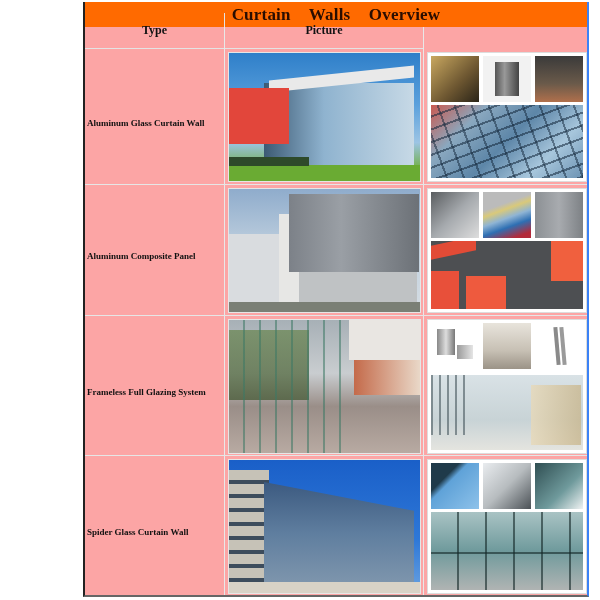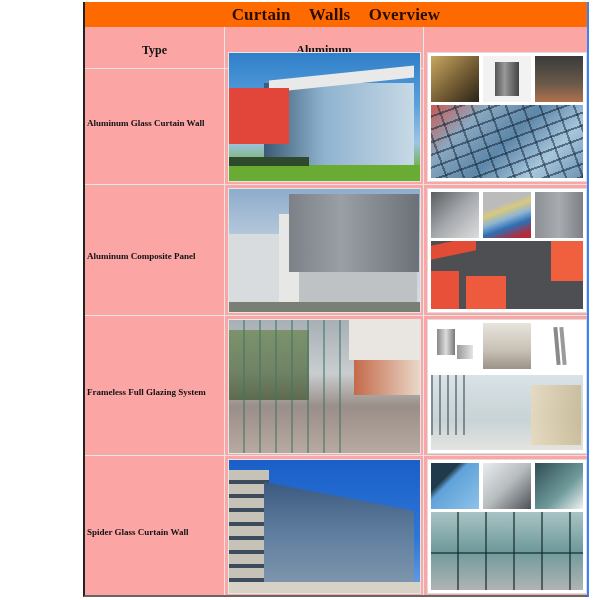--- a/index.html
+++ b/index.html
@@ -1,20 +1,20 @@
 <!DOCTYPE html>
 <html><head>
 <meta charset="utf-8">
 <style>
   html, body { margin:0; padding:0; background:#ffffff; }
   body { width:600px; height:600px; position:relative; overflow:hidden; font-family:"Liberation Serif", serif; }
   .sheet { position:absolute; left:45px; top:2px; width:506px; height:595px; border-left:2px solid #222; border-right:2px solid #3b82f6; border-bottom:2px solid #666; background:#fca5a5; box-sizing:border-box;margin-left:38px; }
   .title-bar { position:absolute; left:0; top:0; right:0; height:25px; background:#ff6a00; display:flex; align-items:center; justify-content:center; }
   .title-bar span { font-weight:bold; font-size:17px; color:#2a0d00; word-spacing:14px; letter-spacing:0.2px; }
-  .hdr { position:absolute; top:31px; height:36px; display:flex; align-items:center; justify-content:center; font-weight:bold; font-size:12px; color:#111; border-bottom:1px solid #e3e3e3; box-sizing:border-box; }
+  .hdr { position:absolute; top:11px; height:36px; display:flex; align-items:center; justify-content:center; font-weight:bold; font-size:12px; color:#111; border-bottom:1px solid #e3e3e3; box-sizing:border-box; }
   .col-type { left:0; width:139px; }
   .col-pic { left:139px; width:199px; border-left:1px solid #e3e3e3; }
   .col-det { left:338px; width:164px; border-left:1px solid #e3e3e3; }
   .row { position:absolute; left:0; right:0; border-bottom:1px solid #e6e6e6; box-sizing:border-box; }
   .row .type { position:absolute; left:2px; top:12px; bottom:0; width:137px; display:flex; align-items:center; font-weight:bold; font-size:9px; color:#111; }
   .row .pic { position:absolute; left:143px; width:191px; border:1px solid #e6e6e6; overflow:hidden; }
   .row .det { position:absolute; left:342px; width:158px; border:1px solid #ddd; background:#fff; }
   .vline { position:absolute; top:25px; bottom:0; width:1px; background:#e8e8e8; }
   .thumbs { position:absolute; left:3px; right:3px; top:3px; height:46px; display:flex; justify-content:space-between; }
   .thumb { width:48px; height:46px; position:relative; overflow:hidden; }
@@ -23,21 +23,21 @@
 </style>
 </head>
 <body>
 
 <div class="sheet">
   <div class="title-bar">
     <span>Curtain Walls Overview</span>
   </div>
 
   <div class="hdr col-type">Type</div>
-  <div class="hdr col-pic">Aluminum</div>
+  <div class="hdr col-pic">Picture</div>
 
   <div class="vline" style="left:139px"></div>
   <div class="vline" style="left:338px"></div>
 
   <div class="row" style="top:47px;height:136px">
     <div class="type">Aluminum Glass Curtain Wall</div>
     <div class="pic" style="top:3px;height:128px;background:linear-gradient(180deg,#2f7fc9 0%,#5aa0dc 40%,#9cc4e4 70%,#6fae3a 92%,#5c9a2f 100%)">
       <div class="abs" style="left:35px;top:30px;width:150px;height:90px;background:linear-gradient(90deg,#3c5a74,#8fb3cf 40%,#c7d9e6);"></div>
       <div class="abs" style="left:40px;top:20px;width:145px;height:12px;background:#e9e9e9;transform:skewY(-6deg);"></div>
       <div class="abs" style="left:0;top:35px;width:60px;height:56px;background:#e2463b;"></div>

